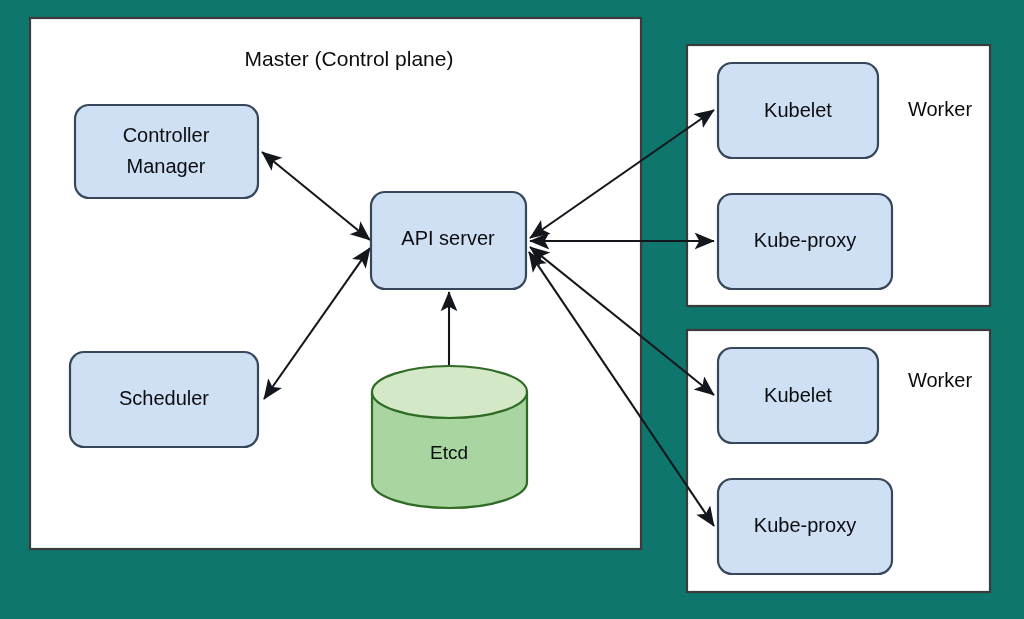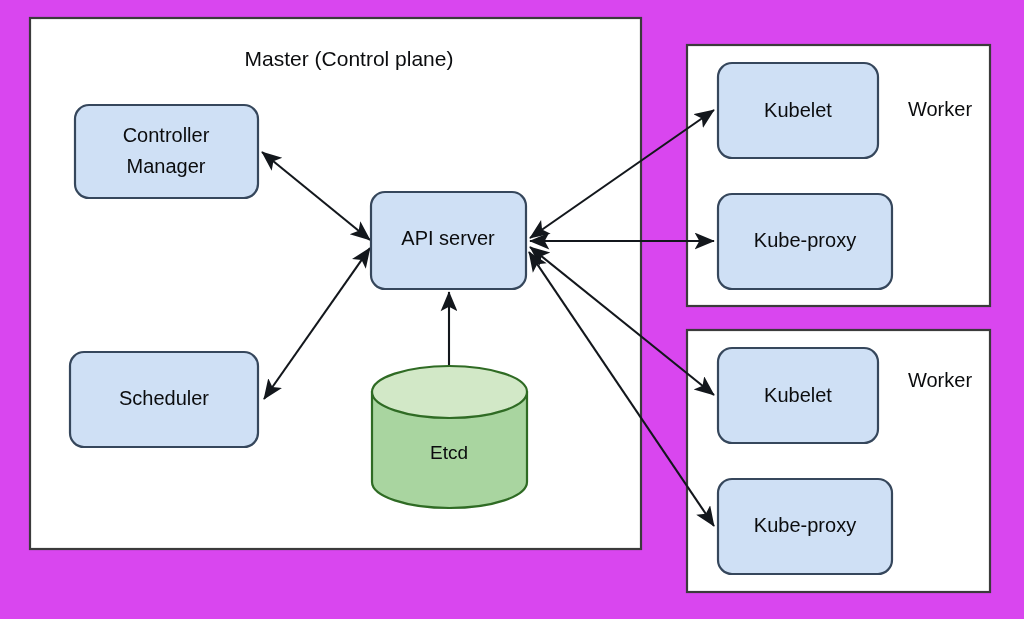--- a/index.html
+++ b/index.html
@@ -10,21 +10,21 @@
   body {
     width: 1024px;
     height: 619px;
     font-family: "Liberation Sans", sans-serif;
     overflow: hidden;
   }
   #diagram-root {
     position: relative;
     width: 1024px;
     height: 619px;
-    background: #d946ef;
+    background: #0f766e;
   }
   svg#k8s-diagram {
     display: block;
     width: 1024px;
     height: 619px;
   }
   .container-rect {
     fill: #ffffff;
     stroke: #3b3b3b;
     stroke-width: 2.2;

